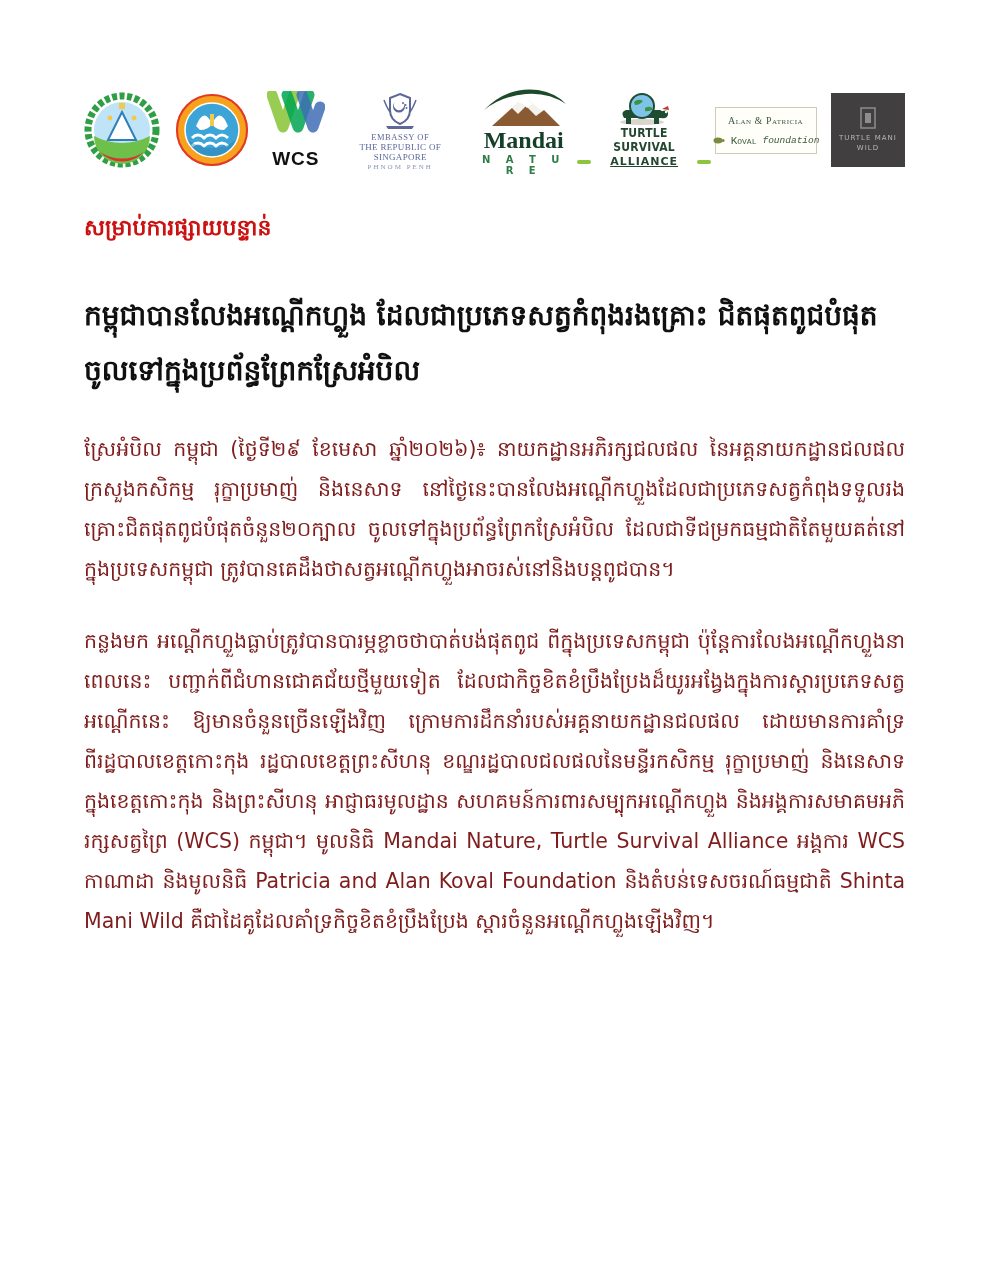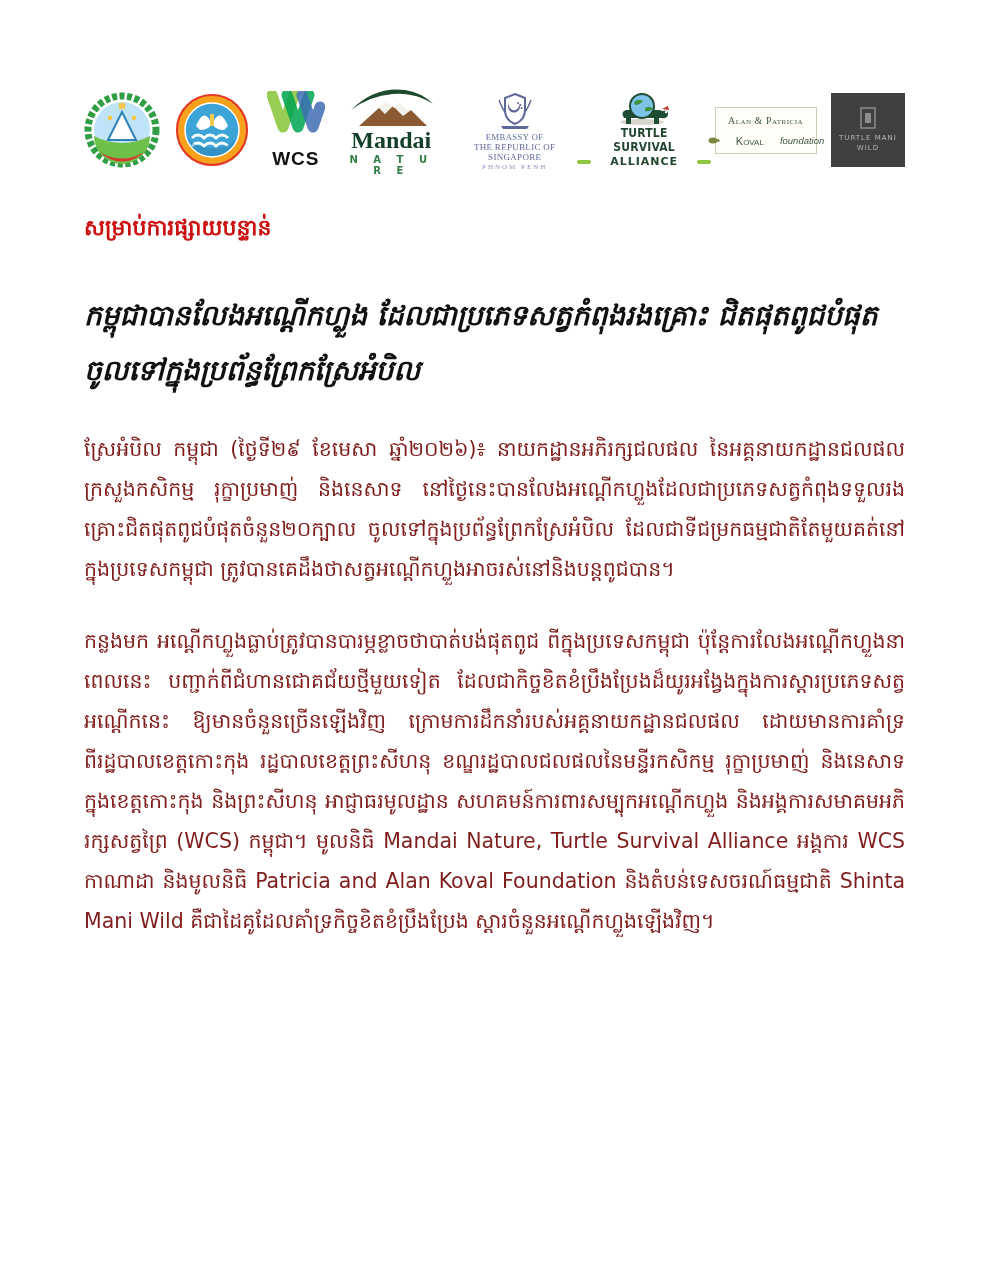--- a/index.html
+++ b/index.html
@@ -25,38 +25,38 @@
   .embassy .l1{font-family:"Liberation Serif",serif;font-size:8.5px;letter-spacing:.5px;margin-top:2px;}
   .embassy .l2{font-family:"Liberation Serif",serif;font-size:9px;letter-spacing:.3px;}
   .embassy .l3{font-family:"Liberation Serif",serif;font-size:7px;letter-spacing:2px;color:#8a93b8;margin-top:1px;}
   
   .mandai{width:100px;text-align:center;}
   .mandai .word{font-family:"Liberation Serif",serif;font-weight:bold;font-size:24px;color:#14402a;line-height:1;}
   .mandai .sub{font-size:10px;letter-spacing:6px;color:#2e7d46;font-weight:bold;margin-top:2px;}
   
   .tsa{width:112px;text-align:center;}
   .tsa .l1{font-size:12px;font-weight:bold;color:#24472f;letter-spacing:.2px;font-stretch:condensed;}
-  .tsa .l2{font-size:11px;font-weight:bold;color:#24472f;letter-spacing:1px;display:flex;align-items:center;justify-content:center;gap:19px;margin-top:1px;}
+  .tsa .l2{font-size:11px;font-weight:bold;color:#24472f;letter-spacing:1px;display:flex;align-items:center;justify-content:center;gap:19px;margin-top:1px;text-decoration:underline;}
   .tsa .dash{display:inline-block;width:14px;height:4px;background:#8cc63f;border-radius:2px;}
   
   .koval{width:102px;border:1px solid #cfcbb4;background:#fffef8;padding:7px 6px 6px;box-sizing:border-box;text-align:center;}
   .koval .l1{font-family:"Liberation Serif",serif;font-size:10px;color:#3c5a40;letter-spacing:.5px;}
   .koval .rule{height:1px;background:#3c5a40;margin:4px 8px 4px;}
-  .koval .l2{font-family:Liberation Sans, sans-serif;font-size:11px;color:#3c5a40;display:flex;align-items:center;justify-content:center;gap:16px;}
+  .koval .l2{font-family:Liberation Mono, monospace;font-size:11px;color:#3c5a40;display:flex;align-items:center;justify-content:center;gap:6px;}
   .koval .l2 .fnd{font-style:italic;font-size:9.5px;}
   
   .shinta{width:74px;height:74px;background:#413f40;display:flex;flex-direction:column;align-items:center;justify-content:center;}
   .shinta .txt{color:#b9b7b5;font-size:7px;letter-spacing:1px;text-align:center;line-height:1.5;margin-top:4px;}
   
   .release-label{
     margin-top:30px;color:#cc1111;font-weight:bold;font-size:22px;line-height:1.6;
   }
   .headline{
     margin-top:44px;font-size:28px;font-weight:bold;color:#101010;
-    line-height:1.95;width:821px;font-style:italic;
+    line-height:1.95;width:821px;
   }
   .lead{
     margin-top:32px;font-style:italic;font-size:20.5px;line-height:1.95;
     width:821px;text-align:justify;color:#161616;
   }
   .para{
     margin-top:32px;font-size:20.5px;line-height:1.95;width:821px;
     text-align:justify;color:#7f1d1d;
   }
 </style>
@@ -98,44 +98,44 @@
 
     <div class="logo wcs">
       <svg width="58" height="42" viewBox="0 0 58 42">
         <path d="M5,4 L16,36 L27,4" stroke="#8dc63f" stroke-width="11" fill="none" stroke-linecap="round" stroke-linejoin="round" opacity="0.9"></path>
         <path d="M20,4 L31,36 L42,4" stroke="#00a551" stroke-width="11" fill="none" stroke-linecap="round" stroke-linejoin="round" opacity="0.85"></path>
         <path d="M35,4 L46,36 L53,16" stroke="#3f6db5" stroke-width="11" fill="none" stroke-linecap="round" stroke-linejoin="round" opacity="0.85"></path>
       </svg>
       <div class="wcs-text">WCS</div>
     </div>
 
-    <div class="logo mandai">
-      <svg width="92" height="44" viewBox="0 0 92 44">
-        <path d="M6,26 Q30,2 60,6 Q78,9 88,20 Q70,8 48,10 Q24,12 6,26 Z" fill="#1d4a2a"></path>
-        <path d="M14,42 L46,12 L82,42 Z" fill="#f4f2ec"></path>
-        <path d="M14,42 L34,24 L40,30 L48,22 L58,32 L66,26 L82,42 Z" fill="#8a5a33"></path>
-        <path d="M40,18 L46,12 L54,20 L49,24 L45,20 Z" fill="#ffffff"></path>
-      </svg>
-      <div class="word">Mandai</div>
-      <div class="sub">N A T U R E</div>
-    </div>
-
     <div class="logo embassy">
       <svg class="crest" viewBox="0 0 48 40">
         <path d="M24,4 L34,8 L34,20 Q34,30 24,34 Q14,30 14,20 L14,8 Z" fill="none" stroke="#5d6899" stroke-width="2"></path>
         <path d="M19,12 A6,6 0 1 0 27,12 A5,5 0 1 1 19,12 Z" fill="#5d6899"></path>
         <circle cx="27" cy="13" r="1" fill="#5d6899"></circle>
         <circle cx="29.5" cy="15" r="1" fill="#5d6899"></circle>
         <circle cx="30.5" cy="18" r="1" fill="#5d6899"></circle>
         <path d="M8,10 Q11,18 14,22 M40,10 Q37,18 34,22" stroke="#5d6899" stroke-width="1.5" fill="none"></path>
         <path d="M10,36 L38,36 L36,39 L12,39 Z" fill="#5d6899"></path>
       </svg>
       <div class="l1">EMBASSY OF</div>
       <div class="l2">THE REPUBLIC OF SINGAPORE</div>
       <div class="l3">PHNOM PENH</div>
+    </div>
+
+    <div class="logo mandai">
+      <svg width="92" height="44" viewBox="0 0 92 44">
+        <path d="M6,26 Q30,2 60,6 Q78,9 88,20 Q70,8 48,10 Q24,12 6,26 Z" fill="#1d4a2a"></path>
+        <path d="M14,42 L46,12 L82,42 Z" fill="#f4f2ec"></path>
+        <path d="M14,42 L34,24 L40,30 L48,22 L58,32 L66,26 L82,42 Z" fill="#8a5a33"></path>
+        <path d="M40,18 L46,12 L54,20 L49,24 L45,20 Z" fill="#ffffff"></path>
+      </svg>
+      <div class="word">Mandai</div>
+      <div class="sub">N A T U R E</div>
     </div>
 
     <div class="logo tsa">
       <svg width="64" height="34" viewBox="0 0 64 34">
         <ellipse cx="30" cy="30" rx="22" ry="3" fill="#d8d5cc"></ellipse>
         <path d="M12,26 Q8,20 14,18 L48,18 Q54,20 50,26 Z" fill="#1e4d33"></path>
         <circle cx="30" cy="14" r="12" fill="#7ec4e8" stroke="#1e4d33" stroke-width="2"></circle>
         <path d="M22,10 Q26,6 31,9 Q28,13 23,13 Z M33,16 Q38,13 41,17 Q37,20 33,19 Z" fill="#3f9143"></path>
         <path d="M48,20 Q56,16 56,22 Q56,27 49,26 Z" fill="#1e4d33"></path>
         <circle cx="54" cy="20" r="1.2" fill="#ffffff"></circle>

